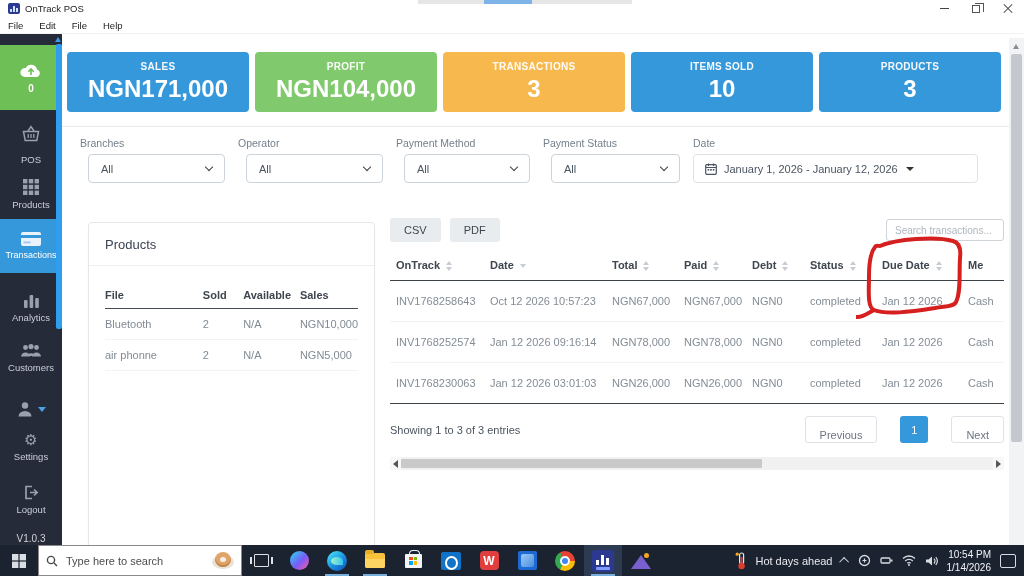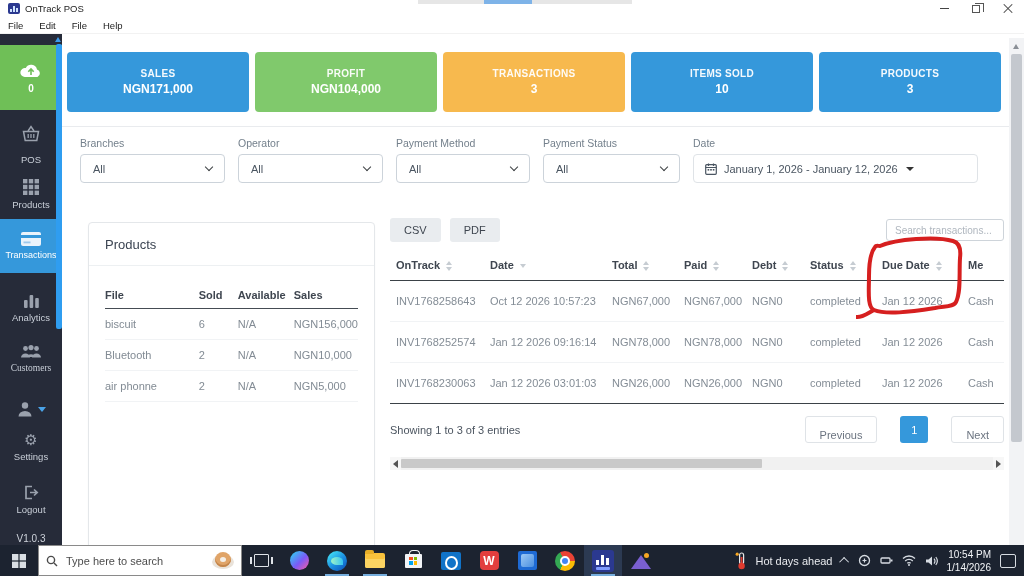--- a/index.html
+++ b/index.html
@@ -37,48 +37,48 @@
   .sb-item { display:flex; flex-direction:column; align-items:center; justify-content:center; color:#9aa1ad; width:62px; }
   .sb-item .lbl { font-size:9.5px; color:#c9cfd8; margin-top:4px; }
   .sb-item svg { display:block; }
   .sb-green { margin-top:11px; height:65px; background:#6fbf57; }
   .sb-green .lbl { color:#fff; font-weight:bold; font-size:10px; }
   .sb-pos { margin-top:15px; height:40px;justify-content:space-between; }
   .sb-products { margin-top:10px; height:38px; }
   .sb-trans { margin-top:6px; height:54px; background:#3598db; }
   .sb-trans .lbl { color:#fff; font-size:9px; }
   .sb-analytics { margin-top:16px; height:38px; }
-  .sb-customers { margin-top:10px; height:42px;font-family:Liberation Serif, serif; }
+  .sb-customers { margin-top:10px; height:42px; }
   .sb-user { margin-top:17px; height:26px; flex-direction:row; gap:5px; }
   .sb-user .caret { width:0; height:0; border-left:4px solid transparent; border-right:4px solid transparent; border-top:5px solid #4aa3e8; }
   .sb-settings { margin-top:8px; height:34px; }
   .gear-glyph { font-size:15px; color:#9aa1ad; line-height:14px; }
   .gear-glyph::before { content:"\2699"; }
   .sb-logout { margin-top:18px; height:36px; }
   .sb-version { margin-top:15px; font-size:10px; color:#cdd2da; text-align:center; }
   .sb-scroll { position:absolute; right:0; top:0; width:7px; height:511px; }
   .sb-scroll .arrow { position:absolute; top:3px; left:0; width:0; height:0; border-left:3.5px solid transparent; border-right:3.5px solid transparent; border-bottom:5px solid #3d9aea; }
   .sb-scroll .thumb { position:absolute; left:1px; top:10px; width:6px; height:285px; background:#2f9df0; border-radius:2px; }
 
   
   .main { position:absolute; left:62px; top:4px; right:0; height:511px; background:#fff; overflow:hidden; }
 
   
   .cards { display:flex; gap:6px; margin:14px 0 0 5px; }
   .card { width:182px; height:60px; border-radius:4px; display:flex; flex-direction:column; align-items:center; justify-content:center; color:#fff; }
   .card .clabel { font-size:10px; font-weight:bold; letter-spacing:.3px; opacity:.95; }
-  .card .cvalue { font-size:12px; font-weight:bold; margin-top:3px; }
+  .card .cvalue { font-size:24px; font-weight:bold; margin-top:3px; }
   .c-blue { background:#3598db; } .c-green { background:#80c96c; } .c-orange { background:#f7b94e; }
 
   .section-divider { margin-top:14px; border-top:1px solid #e9ebee; }
 
   
   .filters { display:flex; margin:10px 0 0 18px; gap:13px; }
   .filter .flabel { font-size:10.5px; color:#74808c; margin-bottom:5px; }
-  .selectbox { height:29px; border:1px solid #ccd3da; border-radius:4px; background:#fff; display:flex; align-items:center; padding:0 12px; }
+  .selectbox { height:29px; border:1px solid #ccd3da; border-radius:4px; background:#fff; display:flex; align-items:center; padding:0 12px;margin-left:8px; }
   .selectbox .val { font-size:11px; color:#4a5561; }
   .selectbox .chev { margin-left:auto; width:6px; height:6px; border-right:1.6px solid #3c4043; border-bottom:1.6px solid #3c4043; transform:rotate(45deg); margin-top:-3px; }
   .datebox { height:29px; border:1px solid #dfe3e7; border-radius:4px; background:#fff; display:flex; align-items:center; padding:0 11px; }
   .datebox .val { font-size:11px; color:#4a5561; margin-left:7px; }
   .datebox .caret { margin-left:8px; width:0; height:0; border-left:4px solid transparent; border-right:4px solid transparent; border-top:4.5px solid #333; }
 
   
   .products-card { position:absolute; left:26px; top:184px; width:287px; bottom:-2px; background:#fff; border:1px solid #e4e7ea; border-radius:4px; padding:14px 16px; box-shadow:0 1px 2px rgba(0,0,0,.03); }
   .products-card .ptitle { font-size:13px; color:#3b4452; }
   .products-card .pdivider { margin:13px -16px 0; border-top:1px solid #edf0f2; }
@@ -371,26 +371,20 @@
       <table class="ptable">
         <thead>
           <tr>
             <th style="width:42%">File</th>
             <th style="width:17%">Sold</th>
             <th style="width:23%">Available</th>
             <th>Sales</th>
           </tr>
         </thead>
         <tbody>
-          <tr>
-            <td>biscuit</td>
-              <td>6</td>
-            <td>N/A</td>
-              <td>NGN156,000</td>
-          </tr>
           <tr>
             <td>Bluetooth</td>
               <td>2</td>
             <td>N/A</td>
               <td>NGN10,000</td>
           </tr>
           <tr>
             <td>air phonne</td>
               <td>2</td>
             <td>N/A</td>

